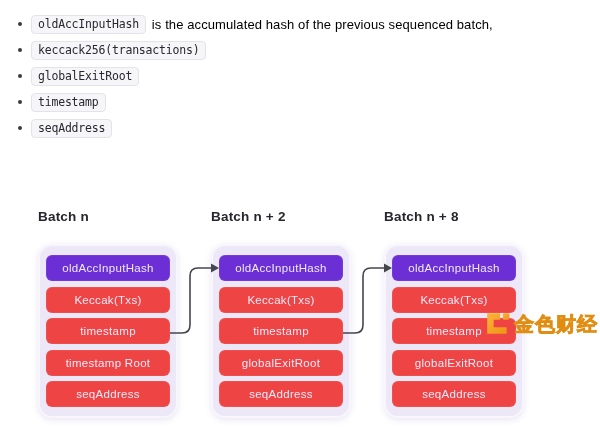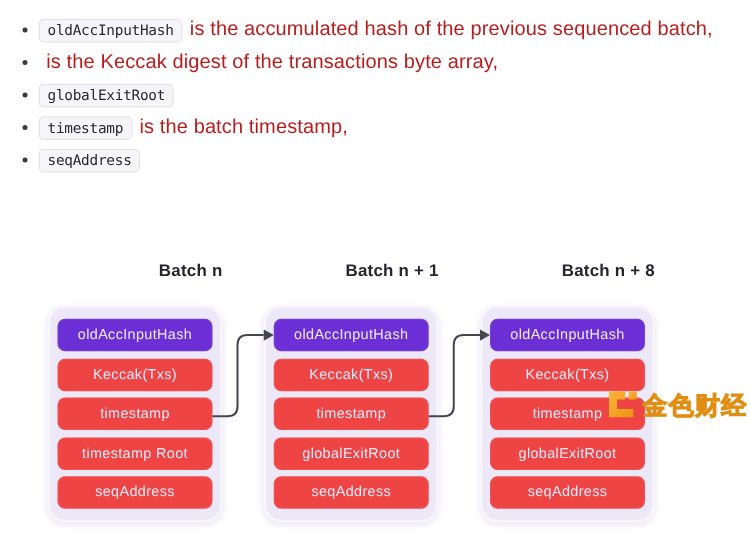--- a/index.html
+++ b/index.html
@@ -10,28 +10,28 @@
   
   .bullets { position:absolute; top:11px; left:18px; width:570px; }
   .bullet-line { display:flex; align-items:center; height:26px; white-space:nowrap; }
   .bullet-dot { width:4px; height:4px; border-radius:50%; background:#3a3a40; margin:0 9px 0 0; flex:0 0 auto; }
   .code-chip {
     font-family:"DejaVu Sans Mono","Liberation Mono",monospace;
     font-size:11.5px; line-height:15px; color:#28282e;
     background:#f6f5f8; border:1px solid #e5e3e9; border-radius:4px;
     padding:1px 6px; letter-spacing:-0.2px;
   }
-  .bullet-text { font-size:16px; color:#b91c1c; margin-left:6px; letter-spacing:0.1px; }
+  .bullet-text { font-size:13px; color:#000000; margin-left:6px; letter-spacing:0.1px; }
 
   
   .diagram { position:absolute; top:195px; left:0; width:600px; height:250px; }
   .batch-col { position:absolute; top:0; width:140px; }
   .batch-col.b0 { left:38px; } .batch-col.b1 { left:211px; } .batch-col.b2 { left:384px; }
   .batch-label {
-    position:absolute; top:14px; left:0; width:140px; text-align:right;
+    position:absolute; top:14px; left:0; width:140px; text-align:left;
     font-size:13.5px; font-weight:bold; color:#26262e; letter-spacing:0.2px;
   }
   .batch-box {
     position:absolute; top:49px; left:0; width:140px; height:174px;
     background:#ece8f7; border:2px solid #f8f6fc; border-radius:14px;
     box-shadow:0 2px 6px rgba(100,80,160,0.14);
     padding:9px 6px; display:flex; flex-direction:column; justify-content:space-between;
   }
   .batch-row {
     height:26px; border-radius:6px; background:#ef4444;
@@ -58,30 +58,29 @@
 <div class="page">
 
   <div class="bullets">
     <div class="bullet-line">
       <span class="bullet-dot"></span>
       <span class="code-chip">oldAccInputHash</span>
       <span class="bullet-text">is the accumulated hash of the previous sequenced batch,</span>
     </div>
     <div class="bullet-line">
       <span class="bullet-dot"></span>
-      <span class="bullet-text">is the Keccak digest of the transactions byte array,</span>
+      <span class="code-chip">keccack256(transactions)</span>
     </div>
     <div class="bullet-line">
       <span class="bullet-dot"></span>
       <span class="code-chip">globalExitRoot</span>
     </div>
     <div class="bullet-line">
       <span class="bullet-dot"></span>
       <span class="code-chip">timestamp</span>
-      <span class="bullet-text">is the batch timestamp,</span>
     </div>
     <div class="bullet-line">
       <span class="bullet-dot"></span>
       <span class="code-chip">seqAddress</span>
     </div>
   </div>
 
   <div class="diagram">
 
     <div class="batch-col b0">
@@ -89,21 +88,21 @@
       <div class="batch-box">
         <div class="batch-row highlight">oldAccInputHash</div>
         <div class="batch-row">Keccak(Txs)</div>
         <div class="batch-row">timestamp</div>
         <div class="batch-row">timestamp Root</div>
         <div class="batch-row">seqAddress</div>
       </div>
     </div>
 
     <div class="batch-col b1">
-      <div class="batch-label">Batch n + 1</div>
+      <div class="batch-label">Batch n + 2</div>
       <div class="batch-box">
         <div class="batch-row highlight">oldAccInputHash</div>
         <div class="batch-row">Keccak(Txs)</div>
         <div class="batch-row">timestamp</div>
         <div class="batch-row">globalExitRoot</div>
         <div class="batch-row">seqAddress</div>
       </div>
     </div>
 
     <div class="batch-col b2">

